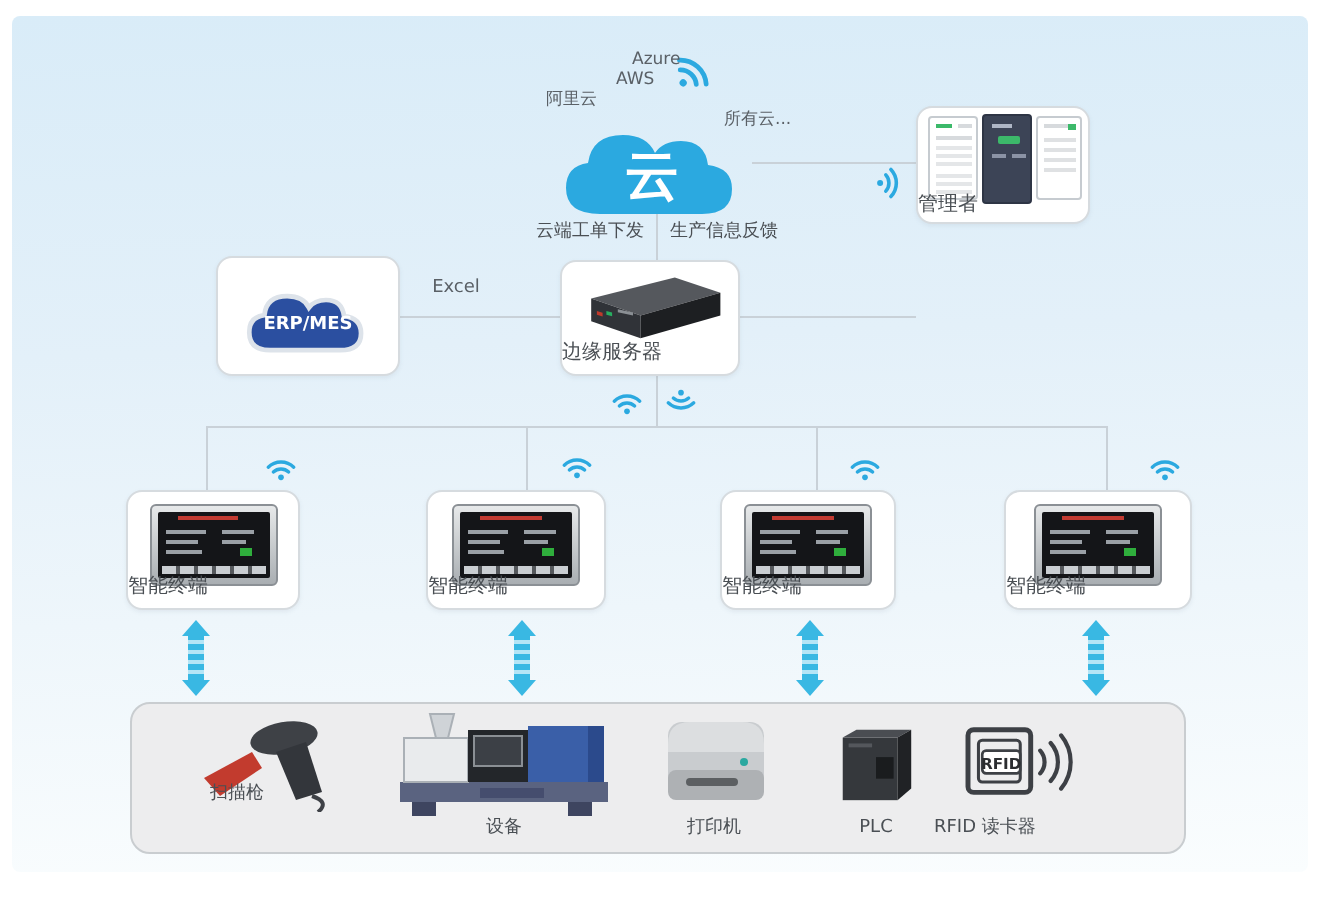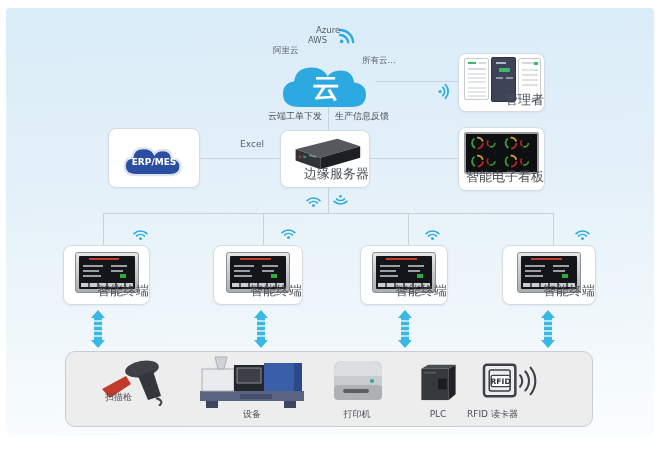--- a/index.html
+++ b/index.html
@@ -6,21 +6,21 @@
     font-family:"DejaVu Sans","Liberation Sans",sans-serif;}
   .stage{position:relative;width:669px;height:455px;background:#ffffff;}
   .panel{position:absolute;left:6px;top:8px;width:648px;height:428px;border-radius:4px;
     background:linear-gradient(178deg,#d9ecf8 0%,#e3f0f9 38%,#eef6fb 68%,#fafdfe 100%);}
   .abs{position:absolute;}
   .lbl{position:absolute;font-size:9px;color:#4a4f54;white-space:nowrap;line-height:11px;}
   .lbl-sm{position:absolute;font-size:8.5px;color:#5a6066;white-space:nowrap;line-height:10px;}
   .line{position:absolute;background:#c9d1d8;}
   .node{position:absolute;background:#ffffff;border:1.5px solid #d6dbdf;border-radius:8px;box-sizing:border-box;
     box-shadow:0 1px 2px rgba(120,140,160,0.12);}
-  .node-label{position:absolute;width:100%;text-align:right;font-size:13px;color:#4a4f54;}
+  .node-label{position:absolute;width:100%;text-align:left;font-size:10px;color:#4a4f54;}
   
   .wifi .arc{fill:none;stroke:#2BA9E0;stroke-width:2.4;stroke-linecap:round;}
   .wifi .dot{fill:#2BA9E0;}
   
   .hmi{position:absolute;left:50%;transform:translateX(-50%);top:6px;width:64px;height:41px;
     background:linear-gradient(180deg,#e7e9ea,#a9aeb2);border:1px solid #8b9095;border-radius:3px;box-sizing:border-box;}
   .hmi-screen{position:absolute;left:3px;top:3px;right:3px;bottom:3px;background:#141518;border-radius:1px;overflow:hidden;}
   .hmi-title{position:absolute;left:18%;top:2px;width:55%;height:2px;background:#c23b32;}
   .hmi-r{position:absolute;height:1.5px;background:#9aa0a6;}
   .hmi-green{position:absolute;right:16%;top:18px;width:6px;height:4px;background:#2fae3c;}
@@ -73,21 +73,21 @@
   <span class="lbl-sm" style="left:362px;top:55px;">所有云...</span>
 
   <svg class="wifi abs" style="left:436px;top:84px;transform:rotate(90deg);" width="18" height="15" viewBox="0 0 24 18">
     <path class="arc" d="M3 8.4a13 13 0 0 1 18 0"></path>
       <path class="arc" d="M6.6 11.8a8 8 0 0 1 10.8 0"></path>
       <circle class="dot" cx="12" cy="15.6" r="2"></circle>
   </svg>
 
   <div class="lbl" style="left:240px;top:111px;width:82px;text-align:right;">云端工单下发</div>
   <div class="lbl" style="left:335px;top:111px;">生产信息反馈</div>
-  <div class="lbl" style="left:233px;top:139px;width:38px;text-align:center;color:#5a6066;">Excel</div>
+  <div class="lbl" style="left:209px;top:139px;width:38px;text-align:center;color:#5a6066;">Excel</div>
 
   <div class="node" style="left:108px;top:128px;width:92px;height:60px;">
     <svg class="abs" style="left:9px;top:7px;" width="72" height="46" viewBox="0 0 76 48">
       <path d="M18 41 q-11 0 -11-9.5 q0-8 8-9 q1-10 12-10 q8.5 0 11.5 6 q3-4 9-4 q8.5 0 9.5 8.5 q9 1 9 9 q0 9-11 9 z" fill="#2B4FA0" stroke="#dde3ea" stroke-width="2.5"></path>
       <text x="38" y="30" text-anchor="middle" font-size="9.5" font-weight="bold" fill="#ffffff">ERP/MES</text>
     </svg>
   </div>
 
   <div class="node" style="left:280px;top:130px;width:90px;height:58px;">
     <svg class="abs" style="left:7px;top:3px;" width="76" height="38" viewBox="0 0 80 40">
@@ -104,40 +104,20 @@
     <path class="arc" d="M3 8.4a13 13 0 0 1 18 0"></path>
       <path class="arc" d="M6.6 11.8a8 8 0 0 1 10.8 0"></path>
       <circle class="dot" cx="12" cy="15.6" r="2"></circle>
   </svg>
   <svg class="wifi abs" style="left:332px;top:194px;transform:rotate(180deg);" width="17" height="14" viewBox="0 0 24 18">
     <path class="arc" d="M3 8.4a13 13 0 0 1 18 0"></path>
       <path class="arc" d="M6.6 11.8a8 8 0 0 1 10.8 0"></path>
       <circle class="dot" cx="12" cy="15.6" r="2"></circle>
   </svg>
 
-  <div class="node" style="left:458px;top:127px;width:87px;height:64px;">
-    <div class="abs" style="left:5px;top:4px;width:75px;height:42px;background:#0e0f10;border:2px solid #9a9da1;border-radius:2px;box-sizing:border-box;">
-      <svg width="71" height="38" viewBox="0 0 75 42">
-        <defs>
-          <g id="gc">
-            <circle cx="8" cy="9" r="6" fill="none" stroke="#b8252b" stroke-width="2" stroke-dasharray="9 29"></circle>
-            <circle cx="8" cy="9" r="6" fill="none" stroke="#3f9b35" stroke-width="2" stroke-dasharray="12 26" stroke-dashoffset="-12"></circle>
-            <circle cx="8" cy="9" r="6" fill="none" stroke="#d1a72c" stroke-width="2" stroke-dasharray="8 30" stroke-dashoffset="-27"></circle>
-            <circle cx="23" cy="9" r="4.2" fill="none" stroke="#3f9b35" stroke-width="1.8" stroke-dasharray="8 18.4"></circle>
-            <circle cx="23" cy="9" r="4.2" fill="none" stroke="#b8252b" stroke-width="1.8" stroke-dasharray="7 19.4" stroke-dashoffset="-9"></circle>
-          </g>
-        </defs>
-        <use href="#gc" x="3" y="1"></use>
-          <use href="#gc" x="40" y="1"></use>
-        <use href="#gc" x="3" y="21"></use>
-          <use href="#gc" x="40" y="21"></use>
-      </svg>
-    </div>
-    <div class="node-label" style="bottom:4px;">智能电子看板</div>
-  </div>
 
   <div class="node" style="left:458px;top:53px;width:87px;height:59px;">
     <div class="phone light" style="left:5px;top:4px;width:25px;height:42px;">
       <div class="pbar" style="left:3px;top:3px;width:8px;height:2px;background:#3cb96a;"></div>
       <div class="pbar" style="left:14px;top:3px;width:7px;height:2px;background:#d7dadd;"></div>
       <div class="pbar" style="left:3px;top:9px;width:18px;height:1.5px;background:#d7dadd;"></div>
       <div class="pbar" style="left:3px;top:14px;width:18px;height:10px;background:repeating-linear-gradient(180deg,#e4e6e8 0 2px,#ffffff 2px 4px);"></div>
       <div class="pbar" style="left:3px;top:28px;width:18px;height:10px;background:repeating-linear-gradient(180deg,#e4e6e8 0 2px,#ffffff 2px 4px);"></div>
     </div>
     <div class="phone dark" style="left:32px;top:3px;width:25px;height:45px;">

